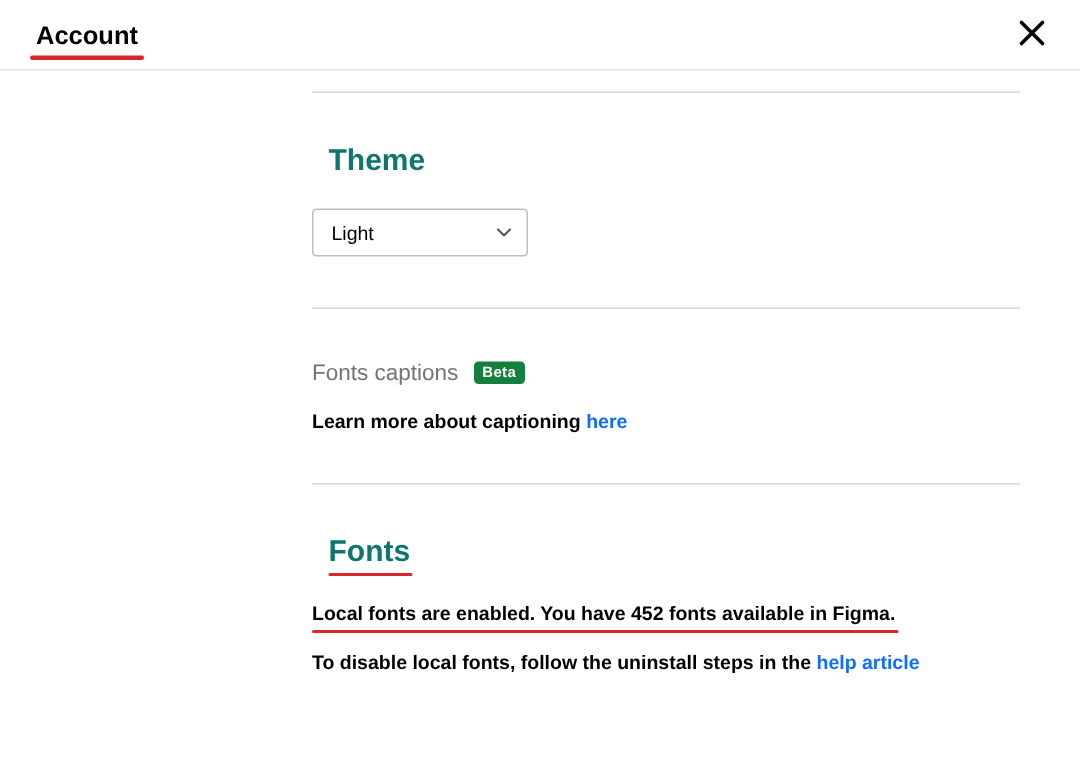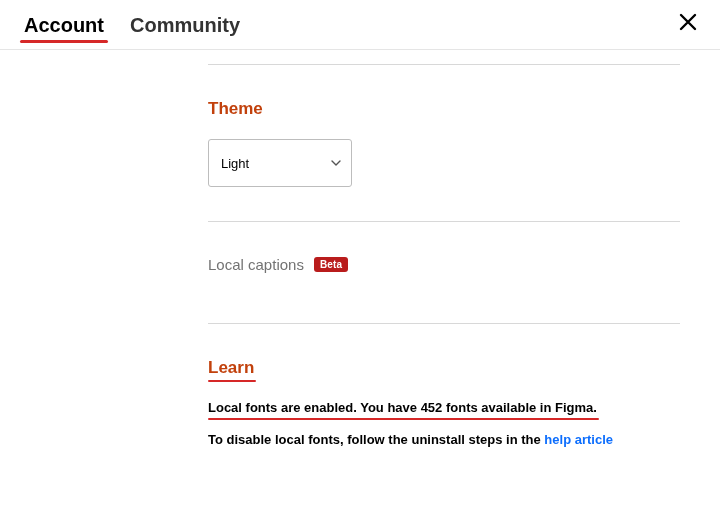--- a/index.html
+++ b/index.html
@@ -12,21 +12,21 @@
   overflow: hidden;
 }
 .tabbar {
   display: flex;
   align-items: center;
   padding: 14px 24px 0 24px;
   border-bottom: 1px solid #e5e5e5;
   position: relative;
 }
 .tab {
-  font-size: 20px;
+  font-size: 17px;
   font-weight: 600;
   color: #333;
   margin-right: 26px;
   padding-bottom: 12px;
   cursor: pointer;
   position: relative;
 }
 .tab.active { color: #000; }
 .tab.active .underline-red {
   position: absolute;
@@ -51,44 +51,45 @@
   padding-right: 40px;
   padding-top: 14px;
 }
 hr.sep {
   border: none;
   border-top: 1px solid #d8d8d8;
   margin: 0;
 }
 .section { padding-top: 34px; padding-bottom: 34px; }
 .section-title {
-  font-size: 17px;
+  font-size: 20px;
   font-weight: 700;
-  color: #c2410c;
+  color: #0f766e;
   margin-bottom: 20px;
   position: relative;
   display: inline-block;
+  margin-left: 11px;
 }
 .select {
   display: flex;
   align-items: center;
   justify-content: space-between;
   border: 1px solid #bdbdbd;
   border-radius: 3px;
   width: 144px;
-  height: 48px;
+  height: 32px;
   padding: 0 10px 0 12px;
   font-size: 13px;
   cursor: pointer;
 }
 .chevron { width: 10px; height: 10px; }
 .row { display: flex; align-items: center; gap: 10px; margin-bottom: 16px; }
 .muted { color: #737373; font-size: 15px; font-weight: 500; }
 .badge {
-  background: #b91c1c;
+  background: #15803d;
   color: #fff;
   font-size: 10px;
   font-weight: 700;
   padding: 2px 6px;
   border-radius: 3px;
   letter-spacing: 0.2px;
 }
 .bodytext { font-size: 13px; font-weight: 600; color: #000; }
 .link { color: #0d6efd; text-decoration: none; cursor: pointer; }
 .fonts-underline {
@@ -103,23 +104,20 @@
 }
 </style>
 </head>
 <body>
 
 <div class="tabbar">
   <div class="tab active">
     <span>Account</span>
     <span class="underline-red"></span>
   </div>
-  <div class="tab">
-    <span>Community</span>
-  </div>
   <div class="close-btn">
     <svg viewBox="0 0 24 24">
       <path d="M5 5 L19 19 M19 5 L5 19" stroke="#000" stroke-width="2.4" stroke-linecap="round" fill="none"></path>
     </svg>
   </div>
 </div>
 
 <div class="content">
   <hr class="sep">
 
@@ -130,30 +128,33 @@
       <svg class="chevron" viewBox="0 0 10 10">
         <path d="M1 3 L5 7 L9 3" stroke="#555" stroke-width="1.4" fill="none" stroke-linecap="round" stroke-linejoin="round"></path>
       </svg>
     </div>
   </div>
 
   <hr class="sep">
 
   <div class="section">
     <div class="row">
-      <span class="muted">Local captions</span>
+      <span class="muted">Fonts captions</span>
       <span class="badge">Beta</span>
+    </div>
+    <div class="bodytext">
+      <span>Learn more about captioning </span><a class="link">here</a>
     </div>
   </div>
 
   <hr class="sep">
 
   <div class="section">
     <div class="section-title">
-      <span>Learn</span>
+      <span>Fonts</span>
       <span class="fonts-underline"></span>
     </div>
     <div style="height:0"></div>
     <div class="fonts-status-wrap">
       <span class="bodytext">Local fonts are enabled. You have 452 fonts available in Figma.</span>
       <span class="fonts-status-underline"></span>
     </div>
     <div class="bodytext">
       <span>To disable local fonts, follow the uninstall steps in the </span><a class="link">help article</a>
     </div>

